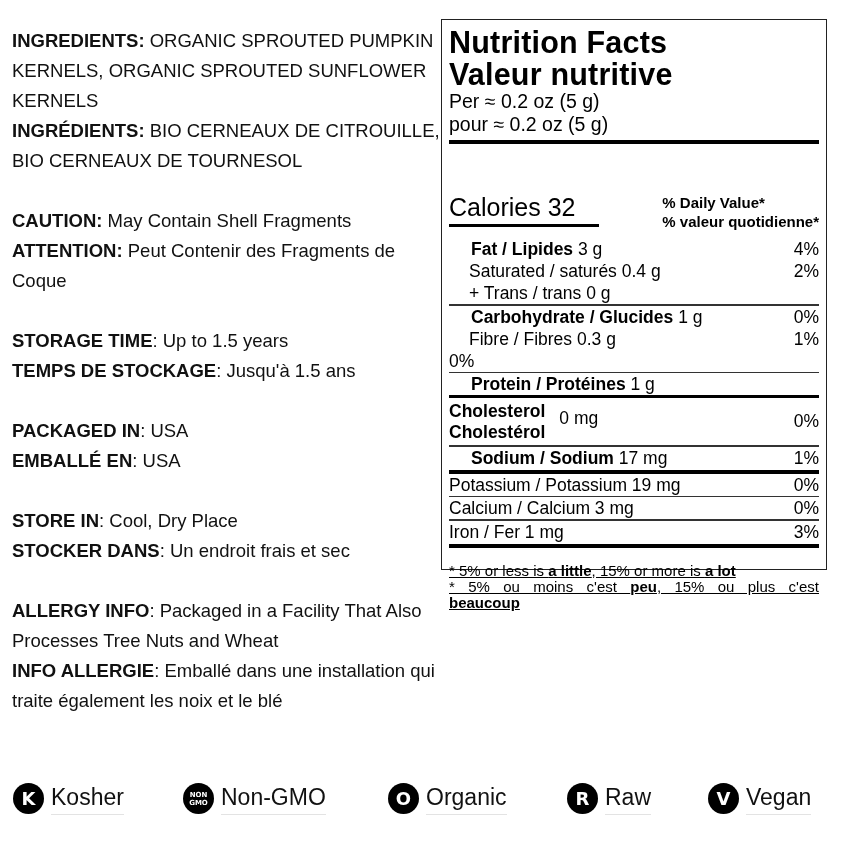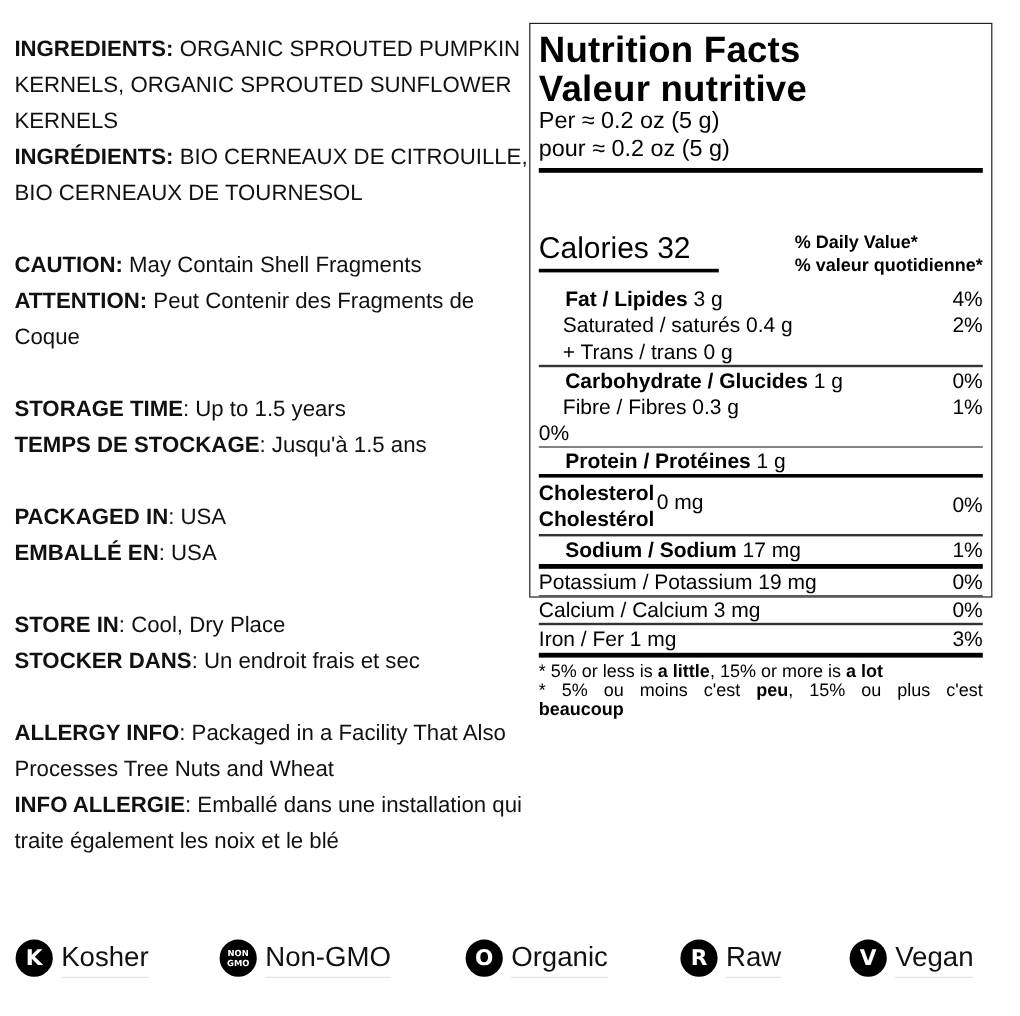--- a/index.html
+++ b/index.html
@@ -4,37 +4,37 @@
 <style>
   * { box-sizing: border-box; margin: 0; padding: 0; }
   html, body { width: 850px; height: 847px; background: #ffffff; overflow: hidden; }
   body { position: relative; font-family: "Liberation Sans", sans-serif; color: #111; }
 
   .left-col { position: absolute; left: 12px; top: 26px; width: 430px; font-size: 18.5px; line-height: 30px; color: #111; }
   .left-col p { white-space: normal; }
   .left-col b { font-weight: bold; }
   .gap { height: 30px; }
 
-  .nf { position: absolute; left: 441px; top: 19px; width: 386px; height: 479px; border: 1.5px solid #222; padding: 6px 7px 0 7px; color: #000; }
+  .nf { position: absolute; left: 441px; top: 19px; width: 386px; height: 551px; border: 1.5px solid #222; padding: 6px 7px 0 7px; color: #000; }
   .nf-title { font-family: "Liberation Sans", sans-serif; font-weight: bold; font-size: 30.5px; line-height: 32px; letter-spacing: 0.2px; }
   .nf-serving { font-size: 19.5px; line-height: 23px; }
   .rule-thick { height: 4px; background: #000; margin-top: 4px; }
   .rule-med { height: 3px; background: #000; }
   .rule-thin { height: 1.5px; background: #333; }
   .cal-row { position: relative; height: 50px; margin-top: 44px; }
   .cal-label { position: absolute; left: 0; top: 4px; font-size: 25px; line-height: 30px; }
   .cal-underline { position: absolute; left: 0; top: 36px; width: 150px; height: 3px; background: #000; }
   .dv-head { position: absolute; right: 0; top: 5px; text-align: left; font-weight: bold; font-size: 15px; line-height: 19px; }
   .row { display: flex; justify-content: space-between; align-items: baseline; font-size: 17.5px; line-height: 22px; }
   .row .name b { font-weight: bold; margin-left: 22px; }
   .row.indent .name { padding-left: 20px; }
   .chol { display: flex; justify-content: space-between; align-items: center; height: 47px; }
   .chol-names { font-weight: bold; font-size: 17.5px; line-height: 21px; }
-  .chol-amt { font-size: 17.5px; margin-left: 2px; flex: 1; margin-top: -6px; }
-  .foot { font-size: 15px; line-height: 16px; padding-top: 4px; }
+  .chol-amt { font-size: 17.5px; margin-left: 14px; flex: 1; margin-top: -6px; }
+  .foot { font-size: 15px; line-height: 16px; padding-top: 15px; text-decoration: underline; }
   .foot .j { text-align: justify; text-align-last: justify; }
 
   .badges { position: absolute; left: 0; top: 782px; width: 850px; height: 40px; }
   .badge { position: absolute; top: 0; display: flex; align-items: center; }
   .badge .circ { width: 31px; height: 31px; border-radius: 50%; background: #000; color: #fff; display: flex; align-items: center; justify-content: center; font-weight: bold; font-size: 18px; font-family: "DejaVu Sans", sans-serif; }
   .badge .circ.tiny { font-size: 7px; line-height: 8px; text-align: center; flex-direction: column; }
   .badge .lbl { margin-left: 7px; font-size: 23px; line-height: 30px; color: #111; border-bottom: 1.5px solid #e3e3e3; padding-bottom: 2px; }
 </style>
 </head>
 <body>

